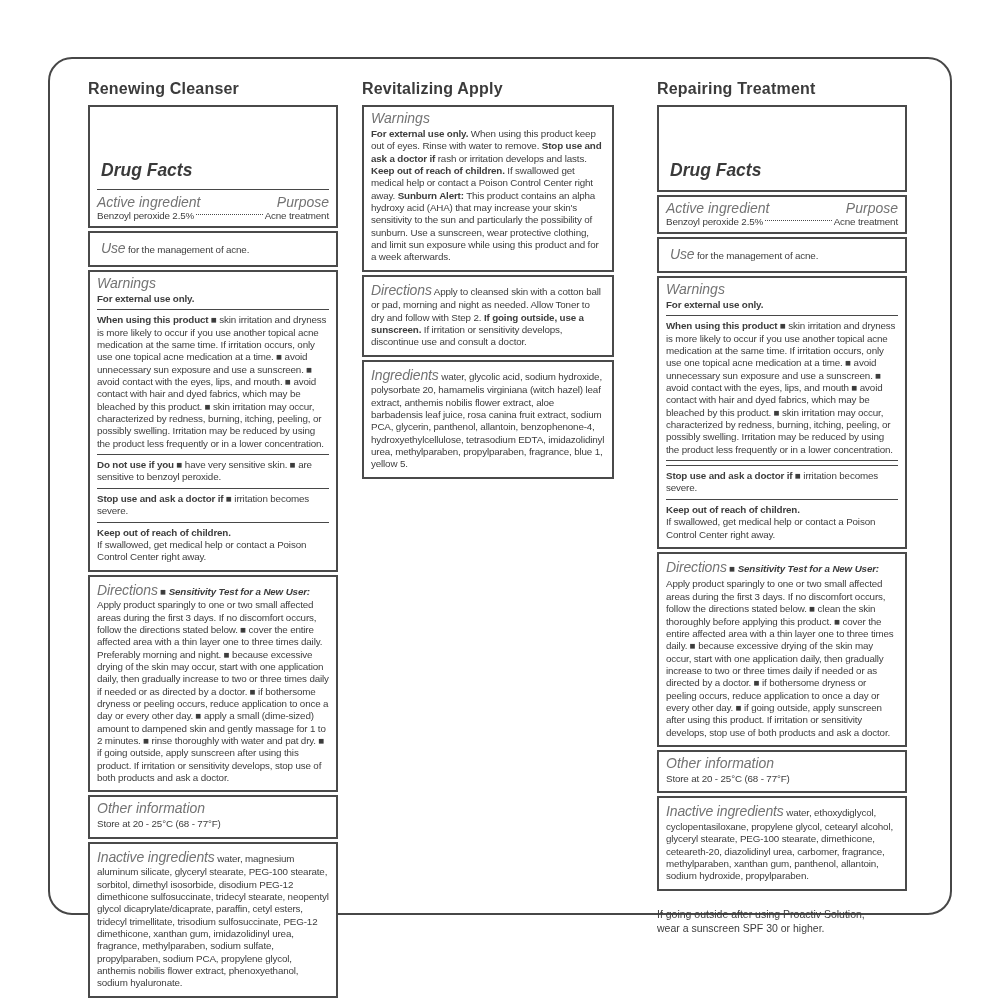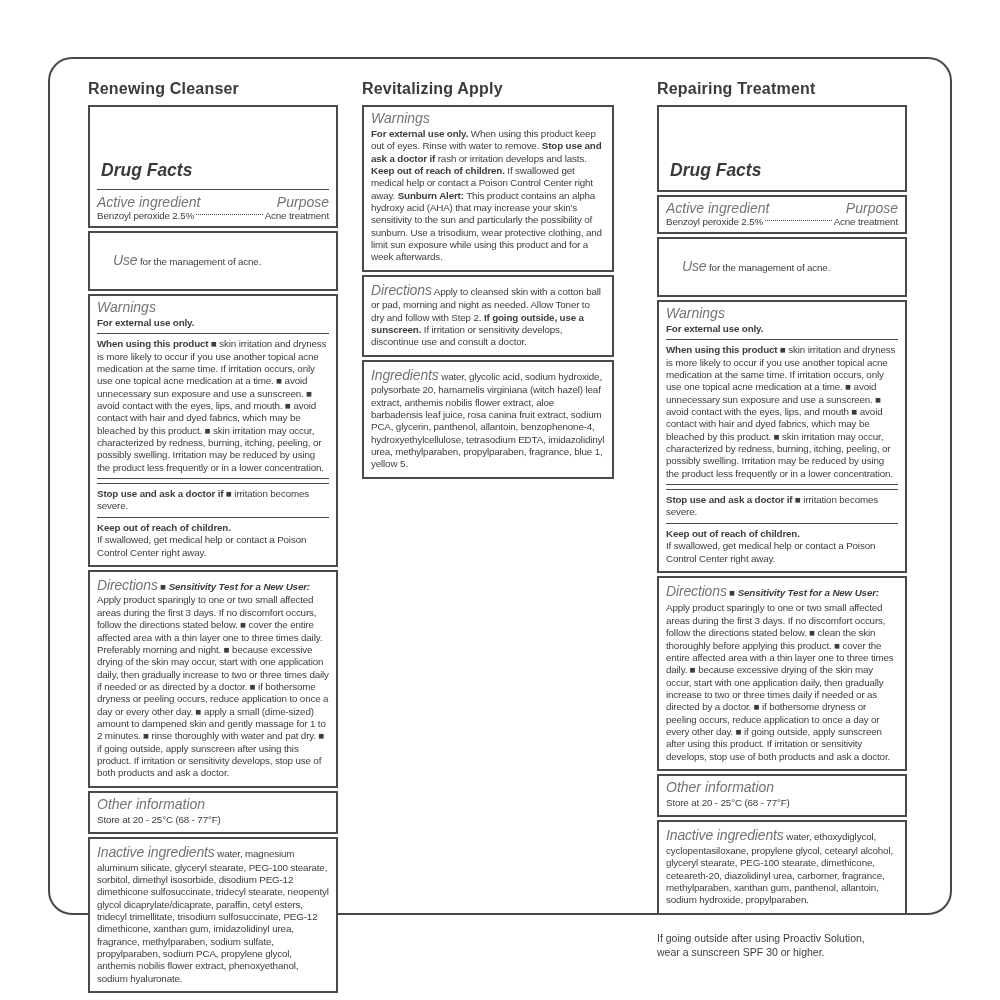--- a/index.html
+++ b/index.html
@@ -16,21 +16,21 @@
   .df-head{font-style:italic;font-weight:bold;font-size:17.5px;padding:2px 0 4px 4px;color:#3a3a3a;margin-top:48px;}
   .sec-head{font-style:italic;font-weight:normal;font-size:14px;color:#737373;}
   .body{font-size:9.8px;line-height:1.26;letter-spacing:-0.15px;margin:2px 0 1px;color:#3d3d3d;}
   .b{font-weight:bold;}
   .bi{font-weight:bold;font-style:italic;}
   .block{display:block;}
   hr.div{border:none;border-top:1.5px solid #474747;margin:4px 0;}
   .ai-row{display:flex;justify-content:space-between;align-items:center;}
   .ai-row.vals{font-size:9.8px;letter-spacing:-0.15px;margin-top:0;}
   .leader{flex:1;border-bottom:1.6px dotted #4a4a4a;margin:0 2px 2px;}
-  .use-line{font-size:9.8px;letter-spacing:-0.15px;margin:16px;}
+  .use-line{font-size:9.8px;letter-spacing:-0.15px;margin:4px;}
   .footer-note{margin-top:16px;font-size:10.5px;font-weight:normal;line-height:1.35;
           white-space:pre-line;color:#3c3c3c;}
 </style>
 </head>
 <body>
 
 <div class="canvas">
   <div class="outer-border"></div>
 
   <section class="col col1">
@@ -55,20 +55,22 @@
         <span>for the management of acne.</span></p>
     </div>
 
     <div class="box">
       <div class="sec-head">Warnings</div>
       <p class="body b">For external use only.</p>
       <hr class="div">
       <p class="body"><span class="b">When using this product</span>
         <span>■ skin irritation and dryness is more likely to occur if you use another topical acne medication at the same time. If irritation occurs, only use one topical acne medication at a time. ■ avoid unnecessary sun exposure and use a sunscreen. ■ avoid contact with the eyes, lips, and mouth. ■ avoid contact with hair and dyed fabrics, which may be bleached by this product. ■ skin irritation may occur, characterized by redness, burning, itching, peeling, or possibly swelling. Irritation may be reduced by using the product less frequently or in a lower concentration.</span></p>
       <hr class="div">
+      <p class="body"><span class="b">Do not use if you</span>
+        <span>■ have very sensitive skin. ■ are sensitive to benzoyl peroxide.</span></p>
       <hr class="div">
       <p class="body"><span class="b">Stop use and ask a doctor if</span>
         <span>■ irritation becomes severe.</span></p>
       <hr class="div">
       <p class="body"><span class="b block">Keep out of reach of children.</span><span>If swallowed, get medical help or contact a Poison Control Center right away.</span></p>
     </div>
 
     <div class="box">
       <p class="body"><span class="sec-head">Directions</span>
         <span class="bi">■ Sensitivity Test for a New User:</span>
@@ -91,21 +93,21 @@
 
     <div class="box">
       <div class="sec-head">Warnings</div>
       <p class="body"><span class="b">For external use only.</span>
         <span>When using this product keep out of eyes. Rinse with water to remove.</span>
         <span class="b">Stop use and ask a doctor if</span>
         <span>rash or irritation develops and lasts.</span>
         <span class="b">Keep out of reach of children.</span>
         <span>If swallowed get medical help or contact a Poison Control Center right away.</span>
         <span class="b">Sunburn Alert:</span>
-        <span>This product contains an alpha hydroxy acid (AHA) that may increase your skin's sensitivity to the sun and particularly the possibility of sunburn. Use a trisodium, wear protective clothing, and limit sun exposure while using this product and for a week afterwards.</span></p>
+        <span>This product contains an alpha hydroxy acid (AHA) that may increase your skin's sensitivity to the sun and particularly the possibility of sunburn. Use a sunscreen, wear protective clothing, and limit sun exposure while using this product and for a week afterwards.</span></p>
     </div>
 
     <div class="box">
       <p class="body"><span class="sec-head">Directions</span>
         <span>Apply to cleansed skin with a cotton ball or pad, morning and night as needed. Allow Toner to dry and follow with Step 2.</span>
         <span class="b">If going outside, use a sunscreen.</span>
         <span>If irritation or sensitivity develops, discontinue use and consult a doctor.</span></p>
     </div>
 
     <div class="box">

